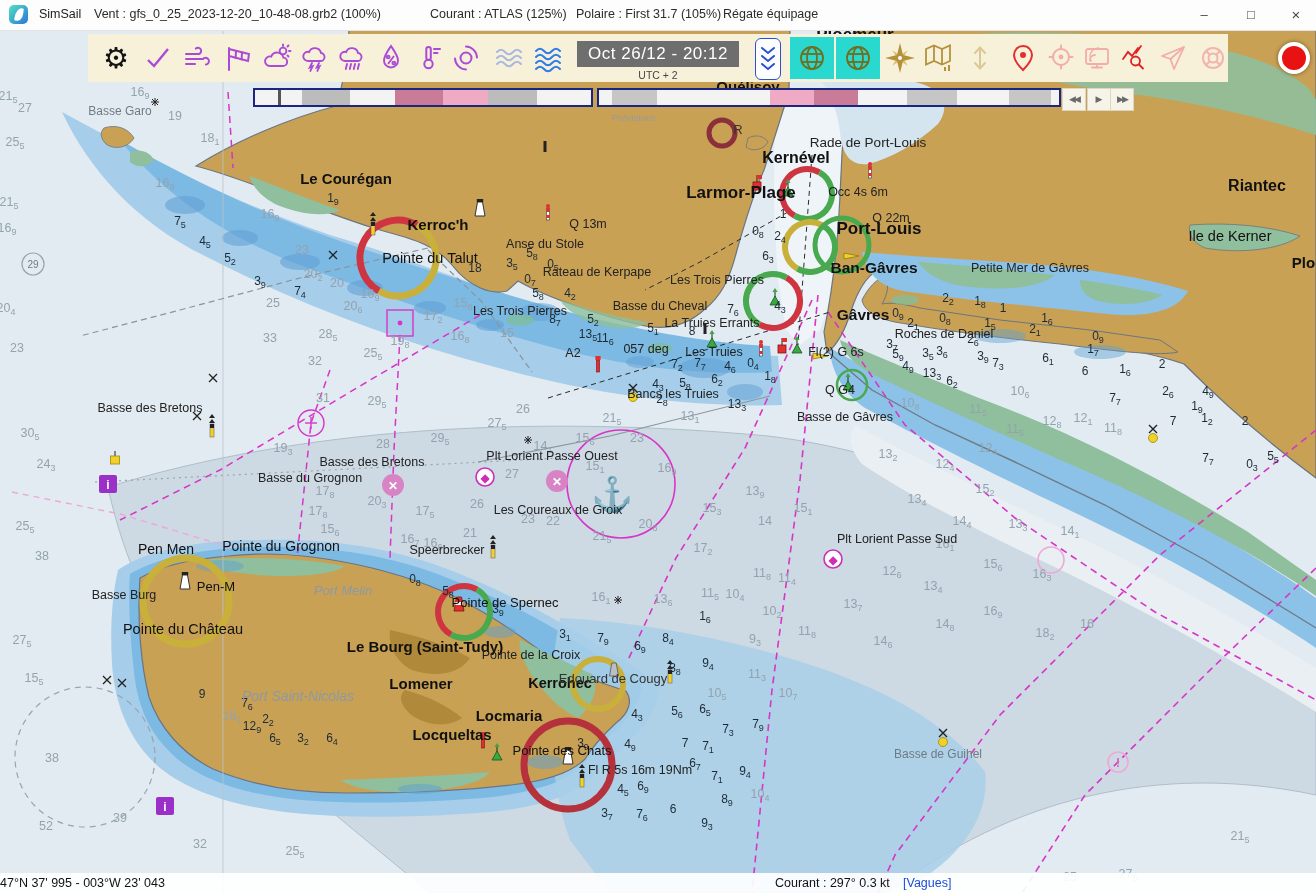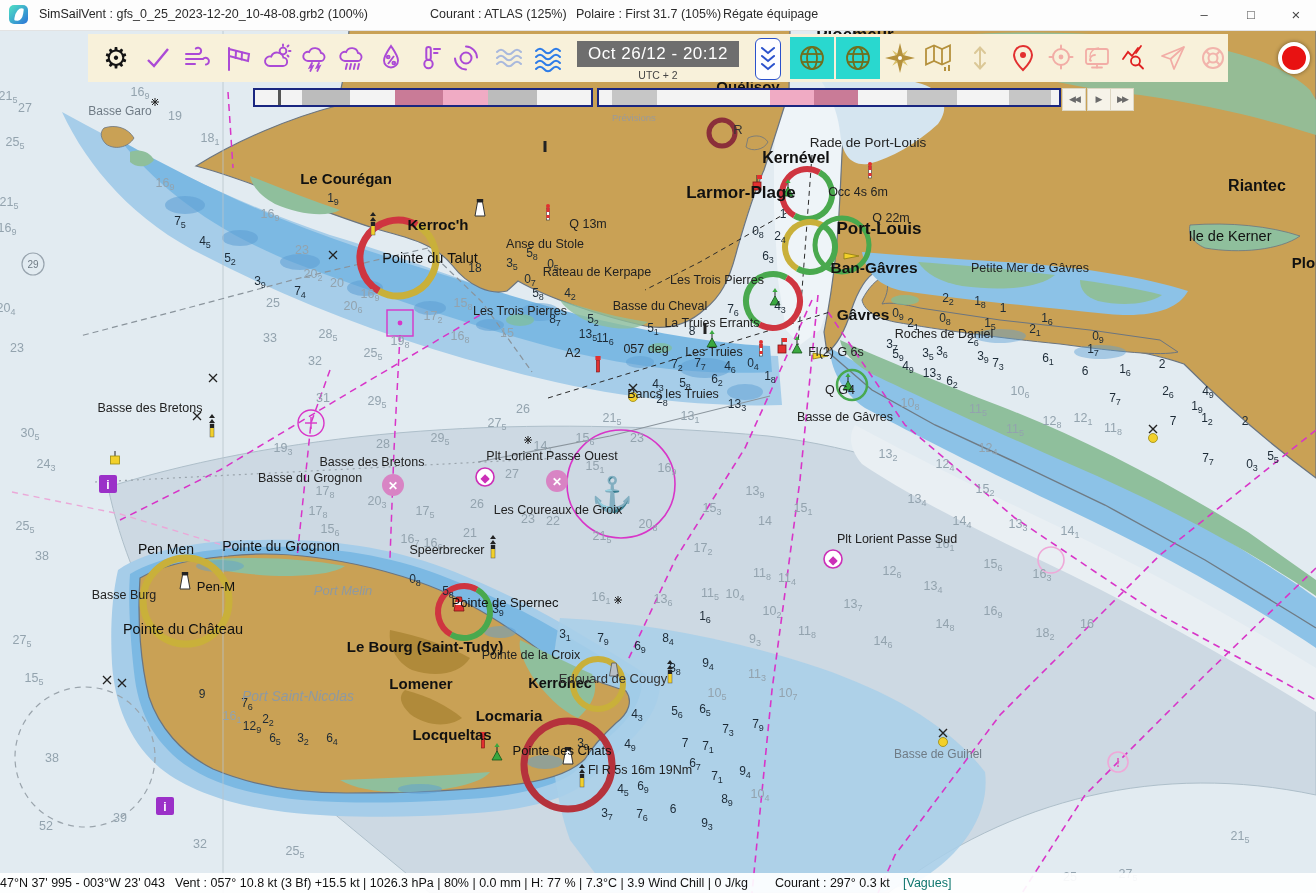--- a/index.html
+++ b/index.html
@@ -520,21 +520,21 @@
     <text x="613" y="683" font-size="13" fill="#333333" text-anchor="middle" font-family="&quot;Liberation Sans&quot;,sans-serif">Edouard de Cougy</text>
     <text x="562" y="755" font-size="13" fill="#111111" text-anchor="middle" font-family="&quot;Liberation Sans&quot;,sans-serif">Pointe des Chats</text>
     <text x="640" y="774" font-size="12.5" fill="#222222" text-anchor="middle" font-family="&quot;Liberation Sans&quot;,sans-serif">Fl R 5s 16m 19Nm</text>
   </svg>
 
 <div id="titlebar">
   <div id="app-icon">
       <div class="sail"></div>
     </div>
   <span class="t" style="left:39px;color:#222">SimSail</span>
-  <span class="t" style="left:81px">Vent : gfs_0_25_2023-12-20_10-48-08.grb2 (100%)</span>
+  <span class="t" style="left:94px">Vent : gfs_0_25_2023-12-20_10-48-08.grb2 (100%)</span>
   <span class="t" style="left:430px">Courant : ATLAS (125%)</span>
   <span class="t" style="left:576px">Polaire : First 31.7 (105%)</span>
   <span class="t" style="left:723px">Régate équipage</span>
   <div class="winbtn" style="left:1184px">–</div>
   <div class="winbtn" style="left:1231px">□</div>
   <div class="winbtn" style="left:1276px;font-size:15px">×</div>
 </div>
 
 <div id="toolbar">
   <div class="tb" style="left:10px">
@@ -740,16 +740,15 @@
   </div>
 <div id="previsions" style="left: 612px; top: 91px; margin-top: 21px;">Prévisions</div>
 <div class="nav-btn" style="left:1062px">◀◀</div>
 <div class="nav-btn" style="left:1087px;letter-spacing:0">▶</div>
 <div class="nav-btn" style="left:1110px">▶▶</div>
 
 <div id="record-btn"></div>
 
 <div id="statusbar">
   <span style="left:0">47°N 37' 995 - 003°W 23' 043</span>
-  <span style="left:175px">Vent : 057° 10.8 kt (3 Bf) +15.5 kt | 1026.3 hPa | 80% | 0.0 mm | H: 77 % | 7.3°C | 3.9 Wind Chill | 0 J/kg</span>
   <span style="left:775px">Courant : 297° 0.3 kt</span>
-  <span style="left:903px;color:#0f766e">[Vagues]</span>
+  <span style="left:903px;color:#1d4ed8">[Vagues]</span>
 </div>
 
 </body></html>

